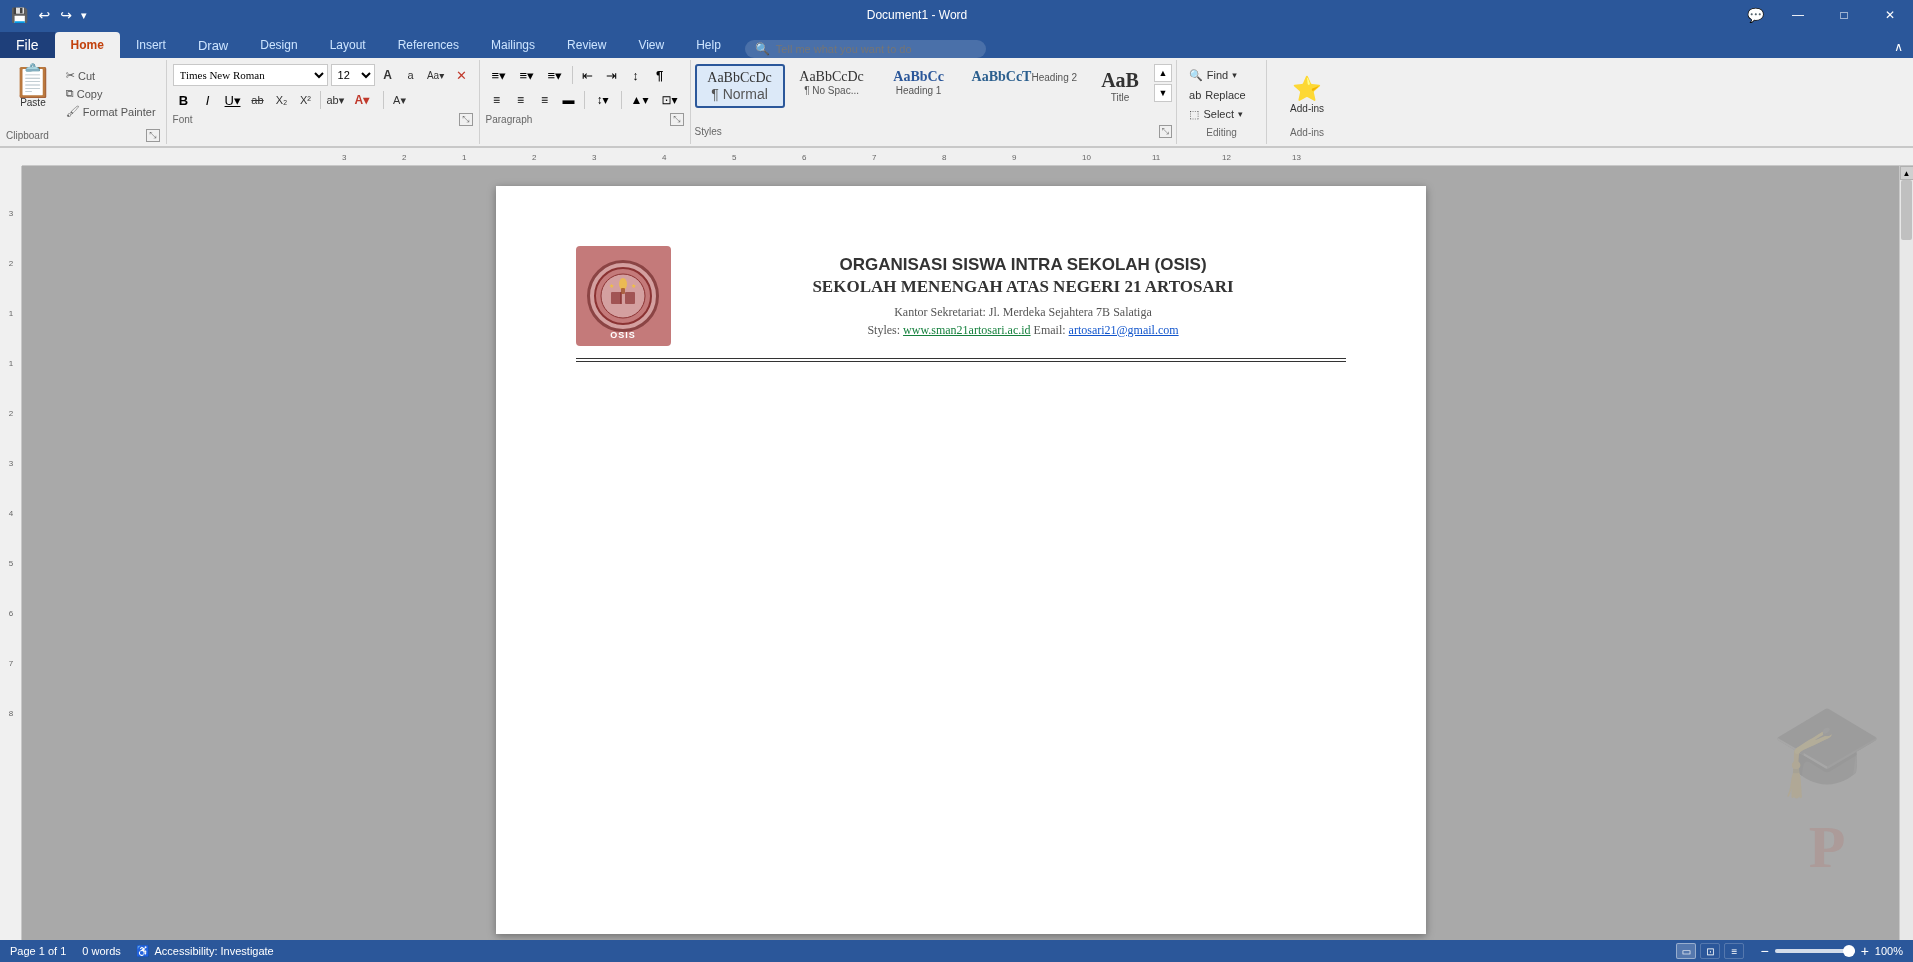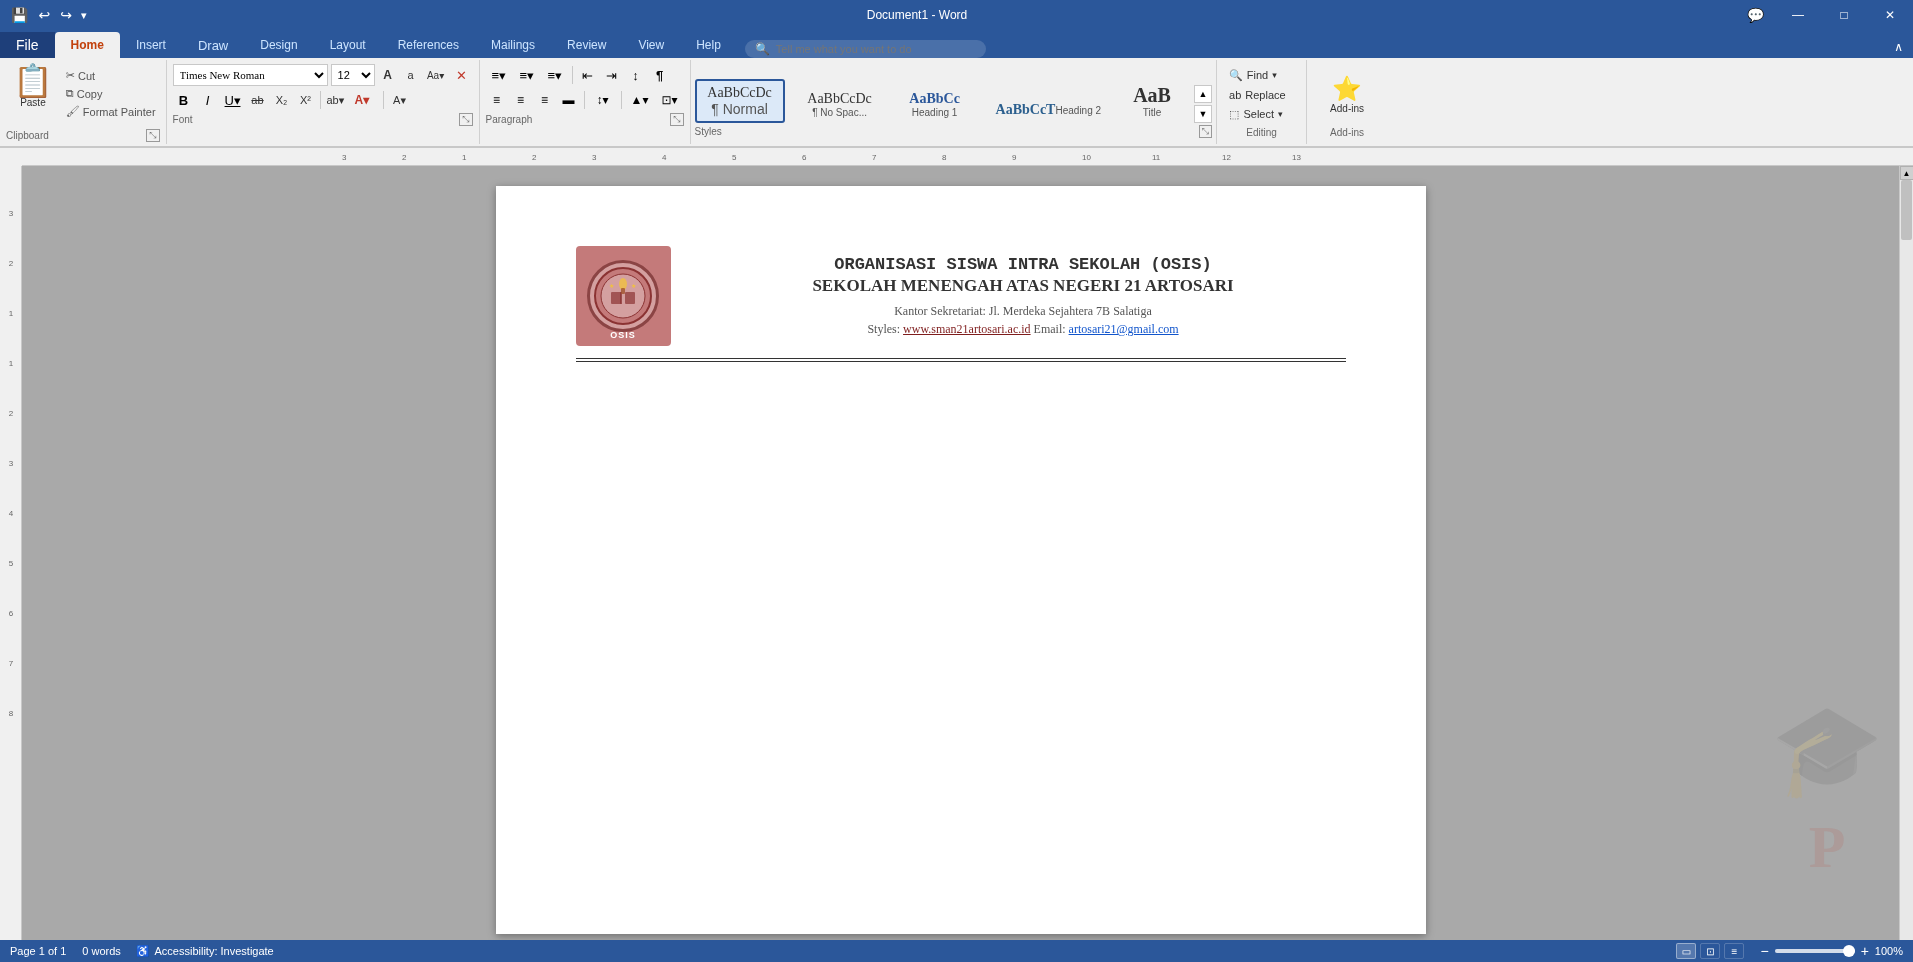--- a/index.html
+++ b/index.html
@@ -150,21 +150,21 @@
       <button style="height:22px; width:28px; font-size:12px; border:1px solid transparent; background:transparent; cursor:pointer;">▲▾</button>
       <button style="height:22px; width:28px; font-size:12px; border:1px solid transparent; background:transparent; cursor:pointer;">⊡▾</button>
     </div>
     <div style="font-size:10px; color:#666; text-align:center; padding:2px 0; display:flex; align-items:center; justify-content:space-between; width:100%;">
       <span>Paragraph</span>
       <span style="font-size:9px; border:1px solid #999; padding:0 2px; cursor:pointer;">⤡</span>
     </div>
   </div>
 
   <div style="display:flex; flex-direction:column; padding:4px 4px; border-right:1px solid #d0d0d0; min-width:440px;">
-    <div style="display:flex; align-items:flex-end; gap:10px; flex:1;">
+    <div style="display:flex; align-items:flex-start; gap:2px; flex:1;">
 
       <div style="display:flex; flex-direction:column; align-items:center; padding:4px 10px; border:2px solid #2b579a; cursor:pointer; border-radius:3px; min-width:90px; background:#dce9f8;">
         <div style="font-size:14px; color:#333; font-family:'Times New Roman',serif;">AaBbCcDc</div>
         <div style="font-size:14px; color:#555;">¶ Normal</div>
       </div>
 
       <div style="display:flex; flex-direction:column; align-items:center; padding:4px 10px; border:1px solid transparent; cursor:pointer; border-radius:3px; min-width:90px;">
         <div style="font-size:14px; color:#333; font-family:'Times New Roman',serif;">AaBbCcDc</div>
         <div style="font-size:10px; color:#555;">¶ No Spac...</div>
       </div>
@@ -292,26 +292,26 @@
               <rect x="28" y="22" width="4" height="6" rx="1" fill="#a0522d" opacity="0.8"></rect>
 
               <text x="16" y="22" font-size="6" fill="#f0c040">★</text>
               <text x="38" y="22" font-size="6" fill="#f0c040">★</text>
             </svg>
           </div>
           <div style="position:absolute; bottom:6px; font-size:9px; font-weight:bold; color:white; letter-spacing:1px;">OSIS</div>
         </div>
 
         <div style="flex:1; text-align:center;">
-          <div style="font-size:17px; font-weight:bold; color:#333; font-family:Liberation Mono, monospace; margin-bottom:2px;">ORGANISASI SISWA INTRA SEKOLAH (OSIS)</div>
+          <div style="font-size:17px; font-weight:bold; color:#333; font-family:Liberation Sans, sans-serif; margin-bottom:2px;">ORGANISASI SISWA INTRA SEKOLAH (OSIS)</div>
           <div style="font-size:17px; font-weight:bold; color:#333; font-family:'Times New Roman',serif; margin-bottom:8px;">SEKOLAH MENENGAH ATAS NEGERI 21 ARTOSARI</div>
           <div style="font-size:12px; color:#555; font-family:'Times New Roman',serif; margin-bottom:3px;">Kantor Sekretariat: Jl. Merdeka Sejahtera 7B Salatiga</div>
           <div style="font-size:12px; color:#555; font-family:'Times New Roman',serif;">
             <span>Styles:</span>
-            <a href="#" style="color:#7f1d1d; text-decoration:underline;margin-top:24px;">www.sman21artosari.ac.id</a>
+            <a href="#" style="color:#15803d; text-decoration:underline;margin-top:24px;">www.sman21artosari.ac.id</a>
             <span>Email:</span>
             <a href="#" style="color:#1155cc; margin-top:44px;"> artosari21@gmail.com</a>
           </div>
         </div>
       </div>
 
       <div style="border:none; border-top:4px double #333; margin:8px 0 20px 0;"></div>
 
       <div style="min-height: 400px; font-family: &quot;Times New Roman&quot;, serif; font-size: 12pt; cursor: text; outline: none;" contenteditable="true"></div>
     </div>

